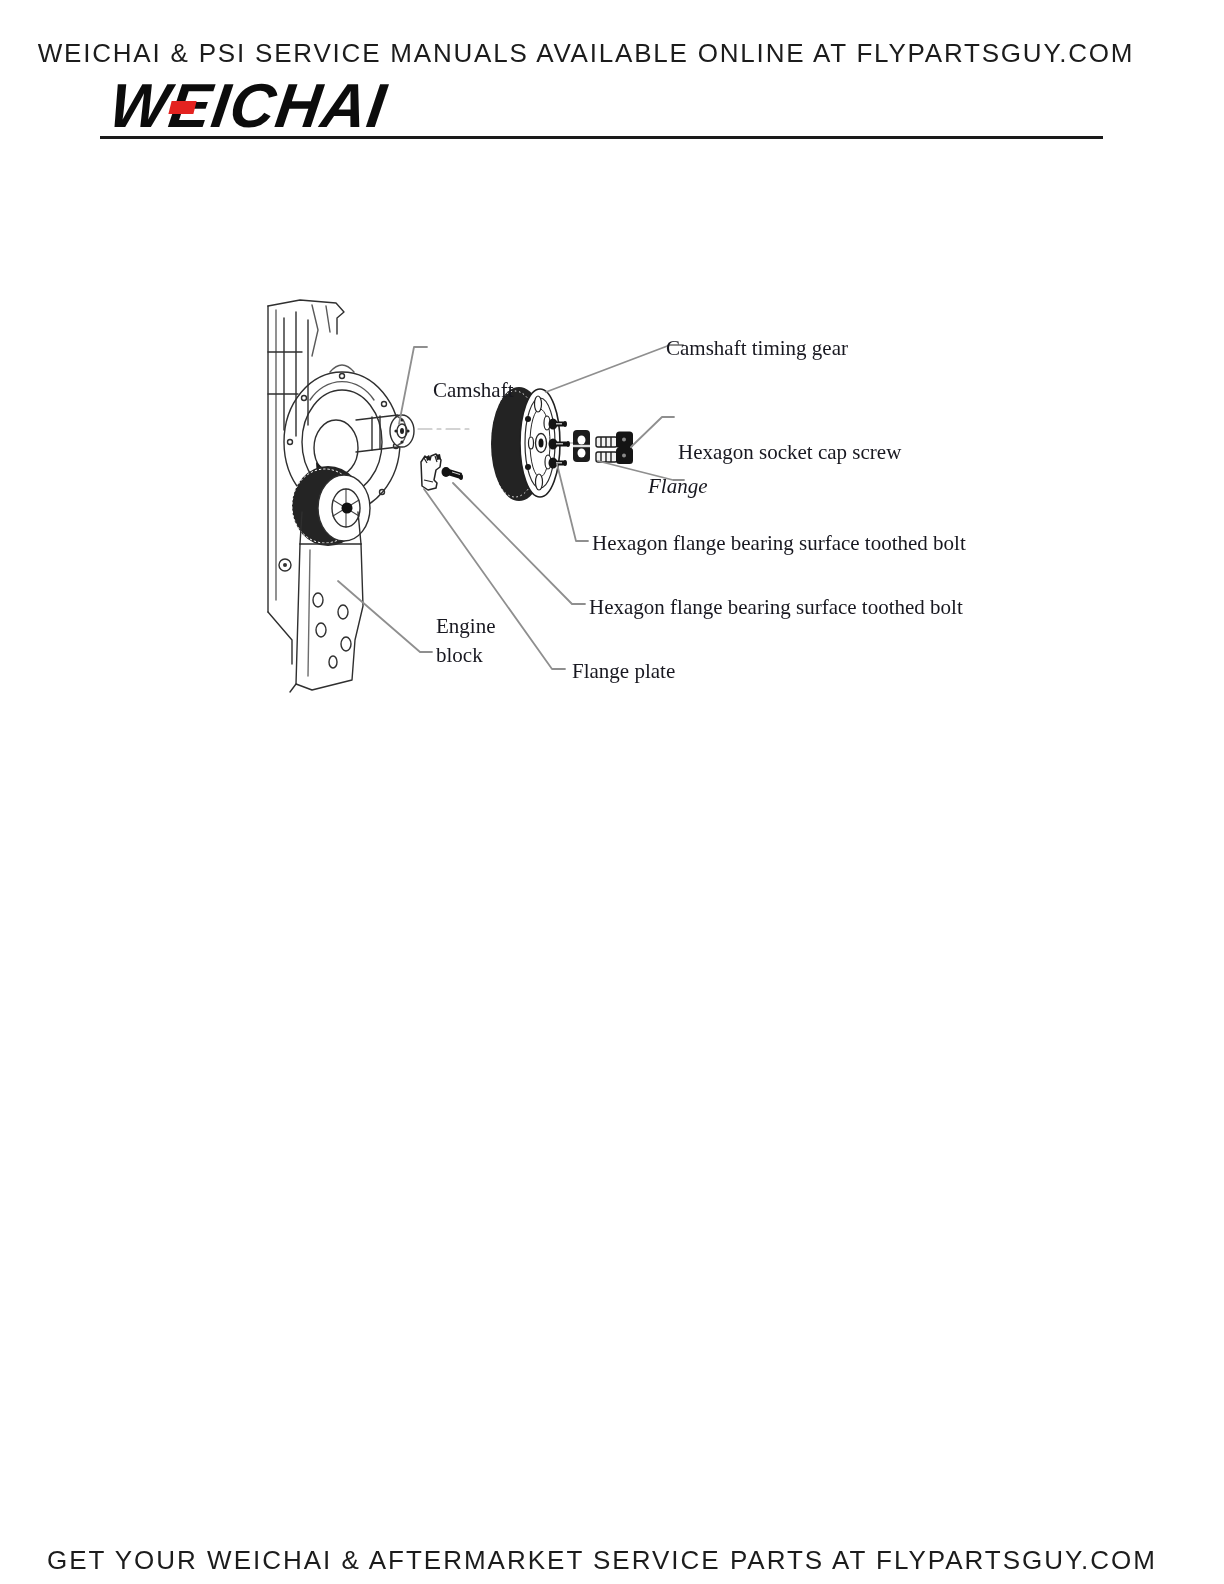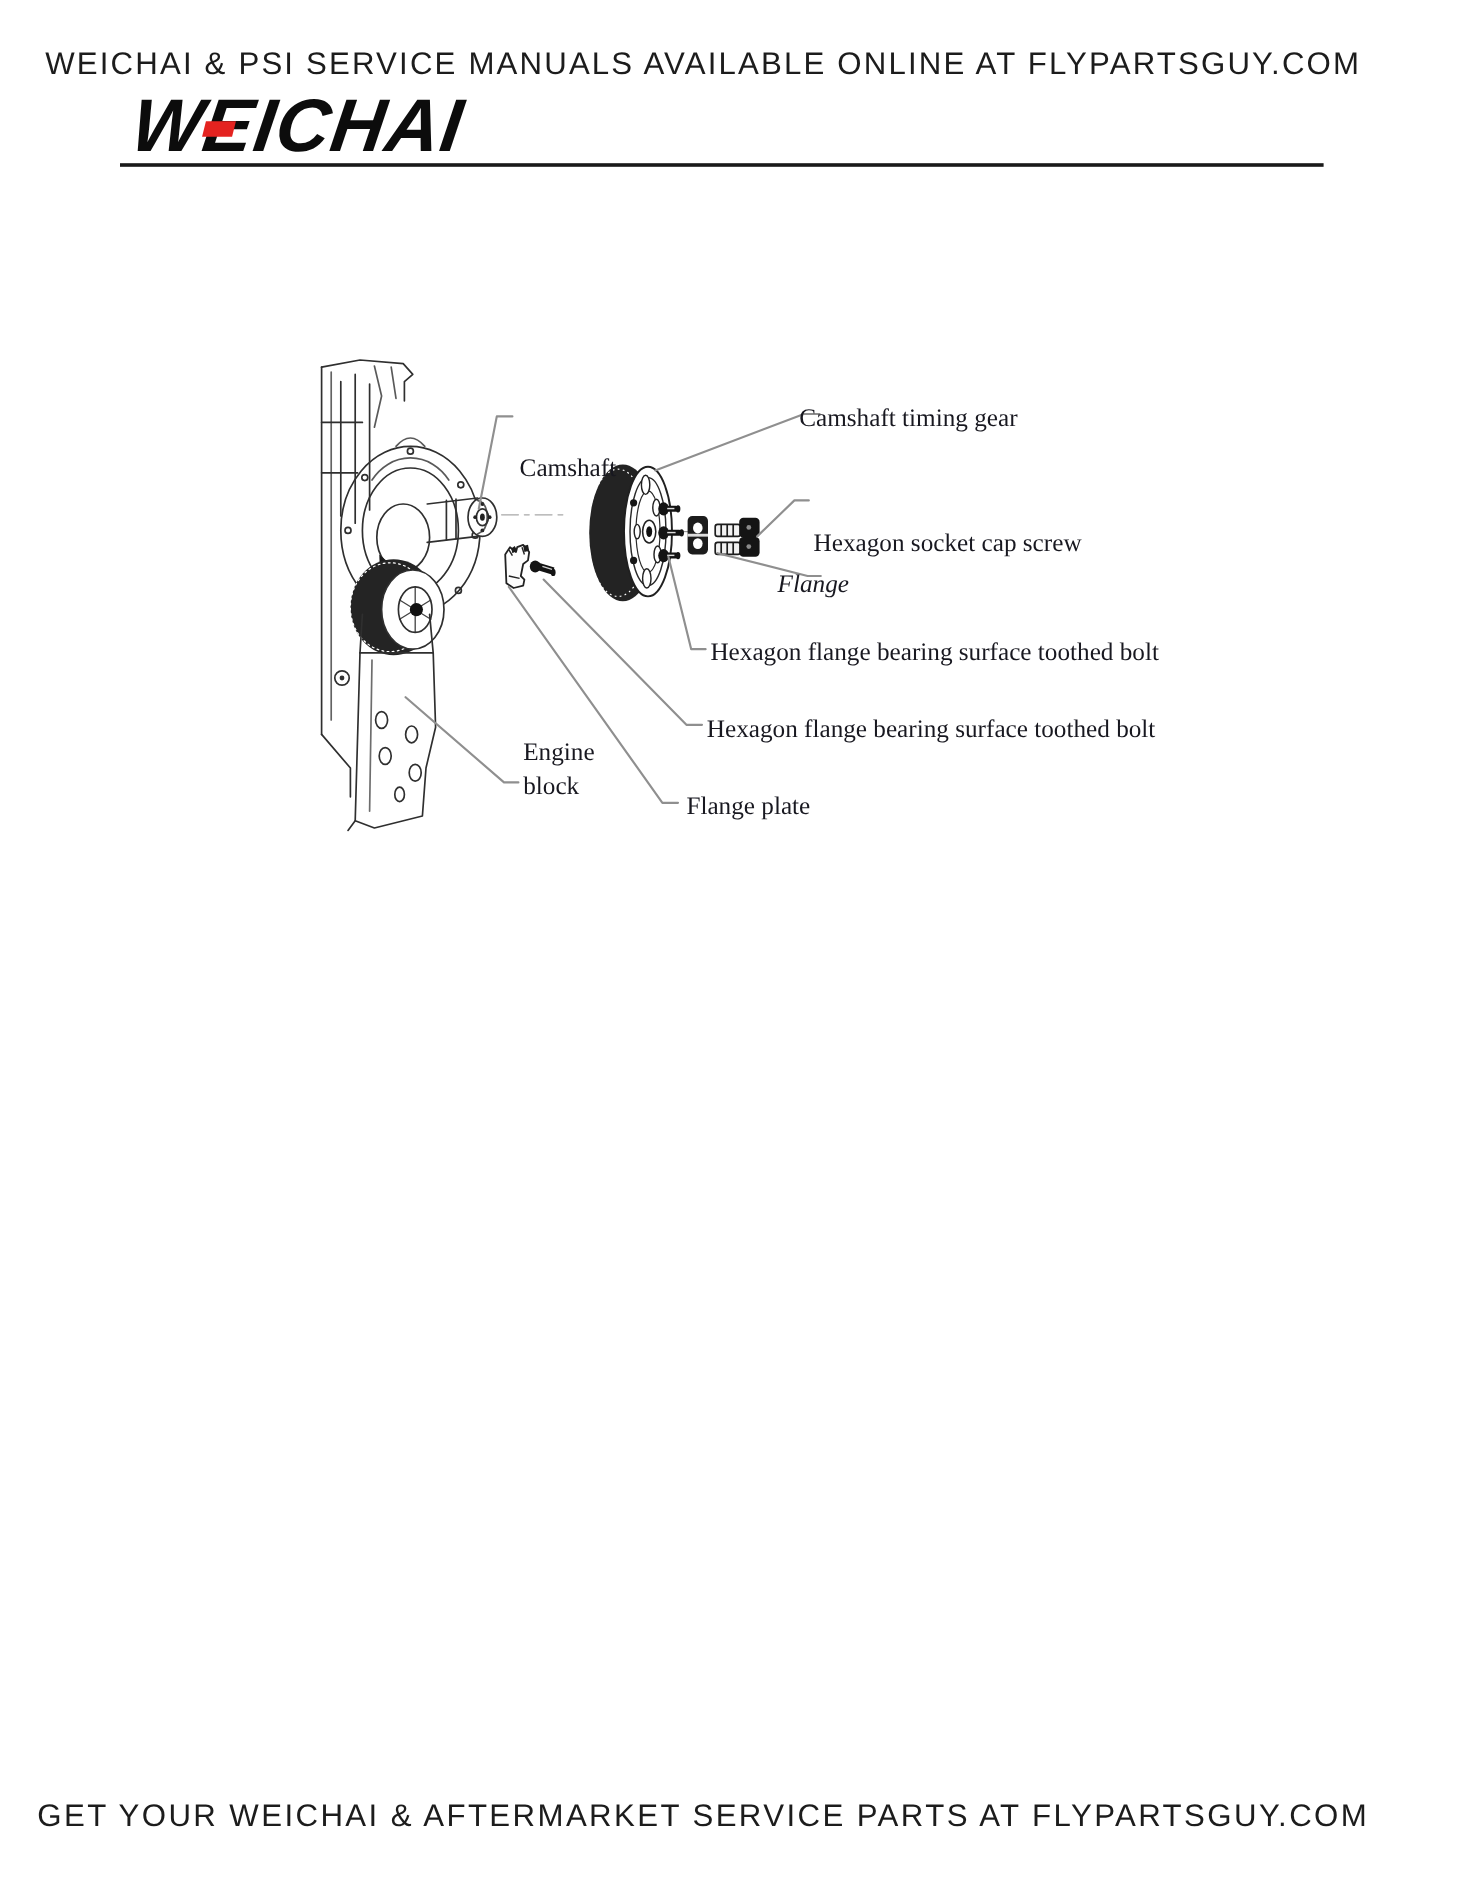--- a/index.html
+++ b/index.html
@@ -12,21 +12,21 @@
   }
   .banner{
     position:absolute;left:0;width:1172px;
     text-align:center;
     color:#1c1c1c;
     font-size:26px;
     letter-spacing:1.8px;
     white-space:nowrap;
   }
   .banner.top{top:38px;}
-  .banner.bottom{top:1498px;letter-spacing:2px;}
+  .banner.bottom{top:1545px;letter-spacing:2px;padding-left:16px;}
   .logo-wrap{
     position:absolute;left:106px;top:76px;
     width:320px;height:62px;
   }
   .logo-text{
     font-family:"Liberation Sans",sans-serif;
     font-weight:bold;font-style:italic;
     font-size:62px;line-height:60px;
     letter-spacing:1px;
     color:#0c0c0c;

